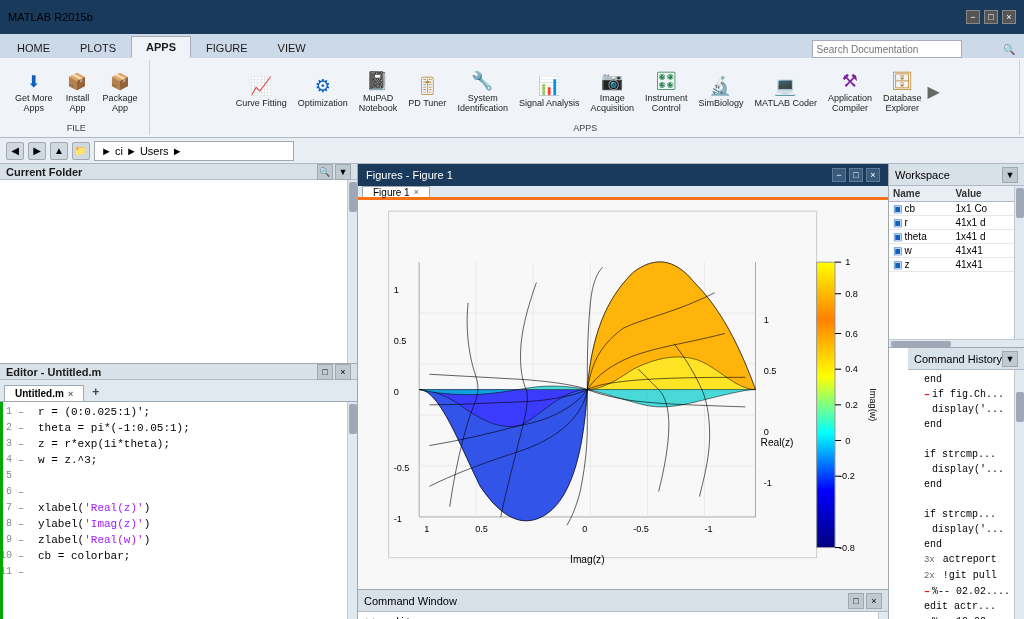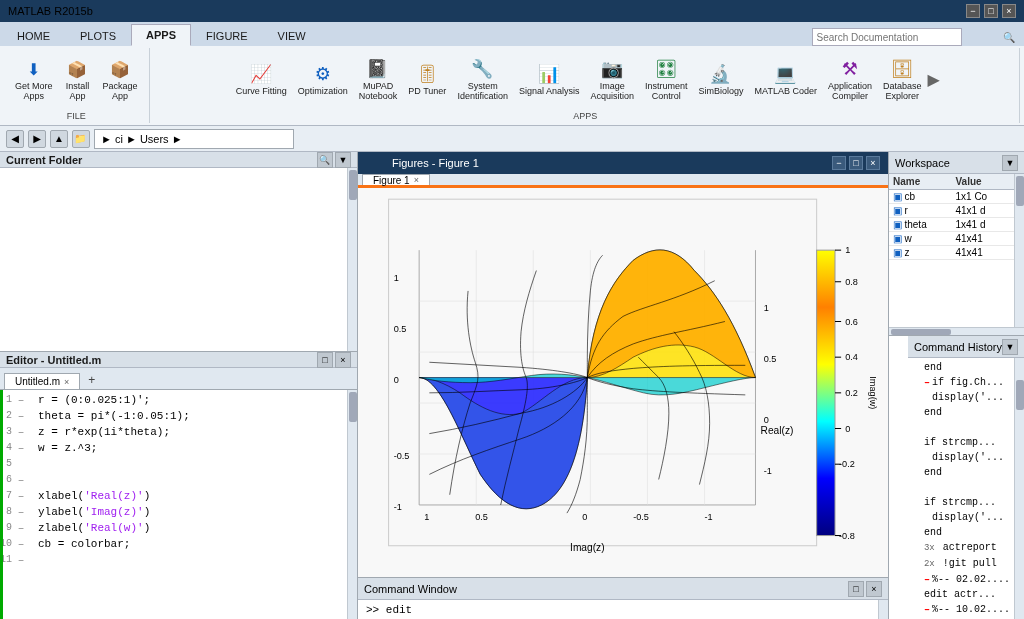--- a/index.html
+++ b/index.html
@@ -1,19 +1,19 @@
 <!DOCTYPE html>
 <html><head>
   <meta charset="utf-8">
   <style>
     * { box-sizing: border-box; margin: 0; padding: 0; }
     body { font-family: 'Segoe UI', Arial, sans-serif; font-size: 11px; background: #d0d0d0; width: 1024px; height: 619px; overflow: hidden; }
 
     
-    #titlebar { height: 22px; background: #1a3a5c; display: flex; align-items: center; justify-content: space-between; padding: 0 8px; }
+    #titlebar { height: 34px; background: #1a3a5c; display: flex; align-items: center; justify-content: space-between; padding: 0 8px; }
     #titlebar .window-controls { display: flex; gap: 4px; }
     #titlebar .win-btn { width: 14px; height: 14px; background: #555; border: 1px solid #888; font-size: 9px; color: #fff; display: flex; align-items: center; justify-content: center; cursor: pointer; }
 
     
     #ribbon-tabs { height: 24px; background: #ccd9e8; display: flex; align-items: flex-end; padding-left: 2px; }
     .ribbon-tab { padding: 4px 14px; font-size: 11px; cursor: pointer; border-top: 1px solid transparent; border-left: 1px solid transparent; border-right: 1px solid transparent; background: transparent; color: #1a1a1a; }
     .ribbon-tab.active { background: #f0f4f8; border-color: #aab; border-bottom: 1px solid #f0f4f8; font-weight: bold; }
 
     
     #ribbon { height: 80px; background: #f0f4f8; border-bottom: 1px solid #b0b8c4; display: flex; align-items: stretch; padding: 2px 4px; gap: 2px; }
@@ -40,42 +40,42 @@
     .panel-header-title { font-size: 11px; font-weight: bold; color: #1a1a1a; }
     .panel-header-icons { display: flex; gap: 2px; }
     .ph-icon { width: 16px; height: 16px; background: #c0c8d0; border: 1px solid #a0a8b0; display: flex; align-items: center; justify-content: center; font-size: 9px; cursor: pointer; }
 
     
     #current-folder { height: 200px; display: flex; flex-direction: column; border-bottom: 1px solid #a0a8b0; }
     #folder-content { flex: 1; background: #fff; overflow: auto; padding: 2px; }
 
     
     #editor-panel { flex: 1; display: flex; flex-direction: column; }
-    .tab-bar { height: 22px; background: #e0e8f0; display: flex; align-items: flex-end; padding-left: 4px; border-bottom: 1px solid #a0a8b0; }
+    .tab-bar { height: 22px; background: #e0e8f0; display: flex; align-items: flex-end; padding-left: 4px; border-bottom: 1px solid #a0a8b0; font-weight: bold; }
     .editor-tab { padding: 2px 10px; font-size: 10px; cursor: pointer; background: #c8d4e0; border: 1px solid #a0a8b0; border-bottom: none; margin-right: 2px; display: flex; align-items: center; gap: 4px; }
     .editor-tab.active { background: #fff; }
     .editor-tab .close-x { font-size: 9px; color: #666; cursor: pointer; }
     .add-tab { padding: 2px 6px; font-size: 12px; cursor: pointer; color: #444; }
 
     #editor-content { flex: 1; overflow: auto; font-family: 'Courier New', monospace; font-size: 11px; background: #fff; position: relative; }
     .code-lines { padding: 2px 0; }
     .code-line { display: flex; align-items: flex-start; line-height: 16px; min-height: 16px; }
     .line-num { width: 16px; color: #888; text-align: right; padding-right: 4px; font-size: 10px; flex-shrink: 0; }
     .line-dash { width: 10px; color: #888; flex-shrink: 0; text-align: center; }
     .line-code { padding-left: 4px; color: #000; white-space: pre; }
     .code-string { color: #a020f0; }
     .no-bp { width: 8px; flex-shrink: 0; }
 
     
     #center-panel { flex: 1; display: flex; flex-direction: column; border-right: 1px solid #a0a8b0; }
 
     
     #figure-panel { flex: 1; display: flex; flex-direction: column; border-bottom: 1px solid #a0a8b0; }
     #figure-header { height: 22px; background: #1a3a5c; display: flex; align-items: center; padding: 0 8px; justify-content: space-between; }
-    #figure-header .fig-title { color: #fff; font-size: 11px; margin-left: 26px; }
+    #figure-header .fig-title { color: #fff; font-size: 11px; }
     #figure-header .fig-controls { display: flex; gap: 3px; }
     .fig-ctrl-btn { width: 14px; height: 14px; background: #3a5a7c; border: 1px solid #5a7a9c; color: #fff; font-size: 9px; display: flex; align-items: center; justify-content: center; cursor: pointer; }
     #figure-tabs { height: 14px; background: #e0e8f0; display: flex; padding-left: 4px; border-bottom: 3px solid #f97316; }
     .fig-tab { padding: 2px 10px; font-size: 10px; background: #d0dce8; border: 1px solid #a0a8b0; border-bottom: none; cursor: pointer; display: flex; gap: 4px; align-items: center; }
     .fig-tab.active { background: #fff; }
 
     #figure-content { flex: 1; background: #f8f8f8; position: relative; overflow: hidden; }
     #plot-svg { width: 100%; height: 100%; }
 
     

